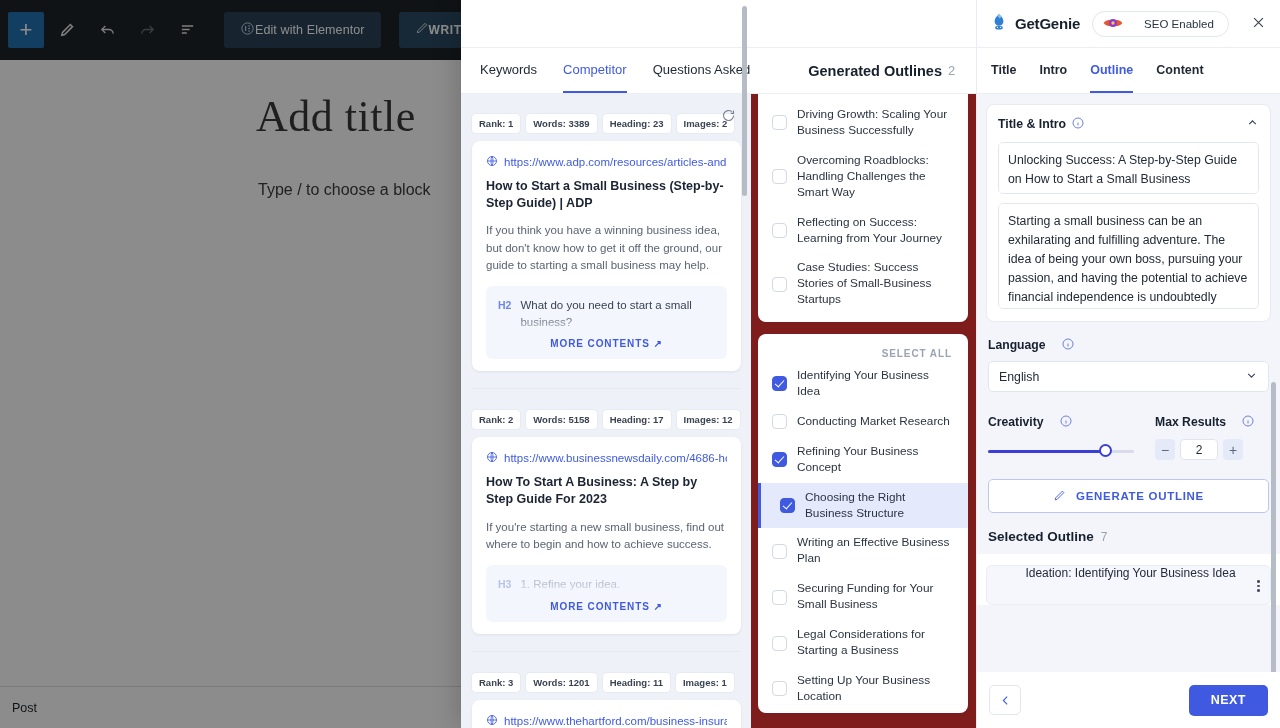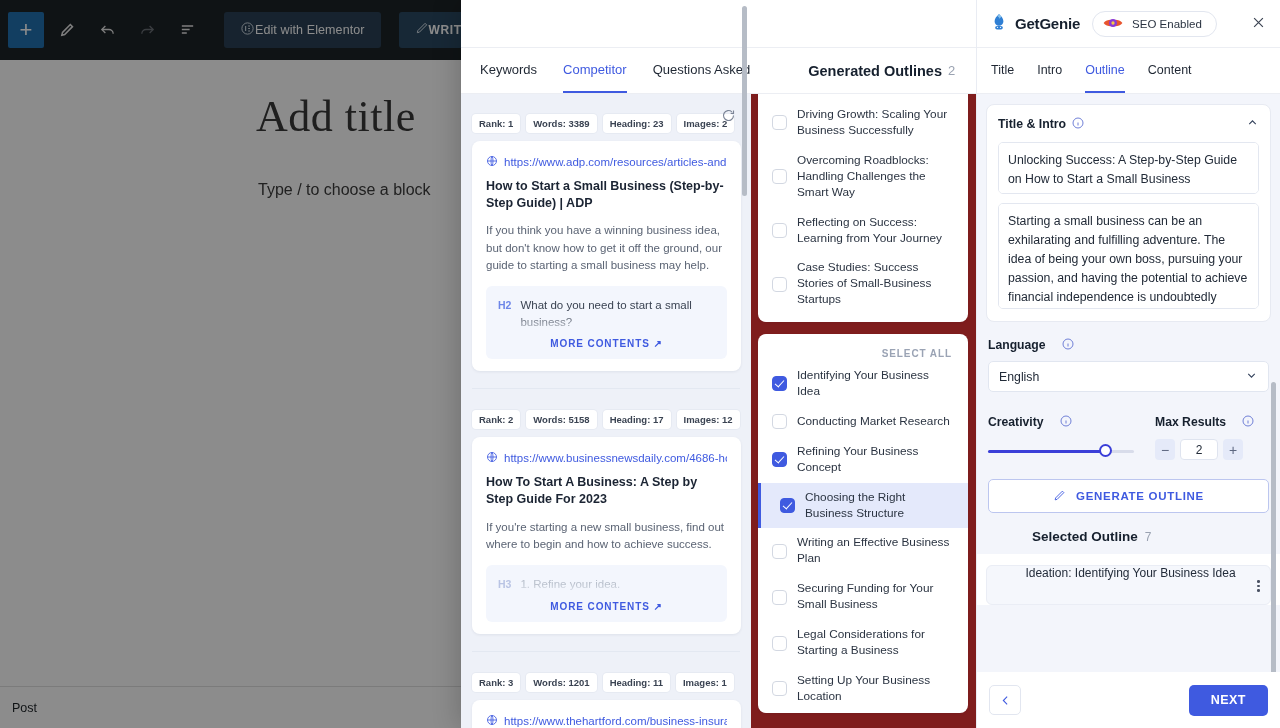--- a/index.html
+++ b/index.html
@@ -168,27 +168,28 @@
   }
 
   
   .rp-head {
     height: 48px; display: flex; align-items: center; padding: 0 14px 0 12px;
     border-bottom: 1px solid #eceef3; gap: 12px;
   }
   .brand { display: flex; align-items: center; gap: 6px; }
   .brand-name { font-size: 15px; font-weight: 700; color: #16202e; letter-spacing: -.2px; }
   .seo-pill {
-    display: flex; align-items: center; gap: 8px; border: 1px solid #e2e6ef;
+    display: flex; align-items: center; gap: 20px; border: 1px solid #e2e6ef;
     border-radius: 18px; padding: 5px 14px 5px 9px; font-size: 11.5px; color: #2b3442;
   }
   .close-x { margin-left: auto; color: #3c4453; font-size: 17px; line-height: 1; }
   .rp-tabs {
     height: 46px; display: flex; gap: 23px; padding-left: 14px;
     border-bottom: 1px solid #eceef3;
+    font-weight: bold;
   }
   .rp-tab { display: flex; align-items: center; font-size: 12.5px; color: #1f2733;
     border-bottom: 2px solid transparent; }
   .rp-tab.active { color: #3f5ae0; border-bottom-color: #3f5ae0; }
   .rp-body { flex: 1; overflow: hidden; position: relative; background: #f3f5fb; }
   .panel-card {
     background: #fff; border: 1px solid #e7eaf2; border-radius: 8px;
     margin: 10px 9px 0 9px; padding: 10px 11px 12px 11px;
   }
   .panel-card-head { display: flex; align-items: center; gap: 6px; margin-bottom: 9px; }
@@ -234,21 +235,21 @@
   }
   .gen-btn {
     margin: 19px 11px 0 11px; height: 34px; border: 1px solid #bcc6ef;
     border-radius: 5px; display: flex; align-items: center; justify-content: center;
     gap: 10px; color: #3f5ae0; font-size: 11.5px; font-weight: 700;
     letter-spacing: .7px; background: #fff;
   }
   .sel-outline-head {
     display: flex; align-items: center; gap: 7px; padding: 16px 11px 10px 11px;
   }
-  .so-title { font-size: 13.5px; font-weight: 700; color: #16202e; margin-left: 44px; }
+  .so-title { font-size: 13.5px; font-weight: 700; color: #16202e; }
   .so-count { font-size: 12px; color: #9aa2b1; }
   .so-wrap { background: #fff; padding: 11px 9px 0 9px; }
   .so-item {
     background: #f5f7fc; border: 1px solid #eaedf5; border-radius: 6px;
     height: 40px; display: flex; align-items: center; padding: 0 10px 0 14px;
     font-size: 12px; color: #232c3a; flex-direction: column;
   }
   .so-dots { margin-left: auto; color: #4a5263; letter-spacing: 1px; font-size: 13px; line-height: .6;
     display: flex; flex-direction: column; gap: 2px; align-items: center; }
   .so-dots i { width: 2.6px; height: 2.6px; background: #4a5263; border-radius: 50%; display: block; }

